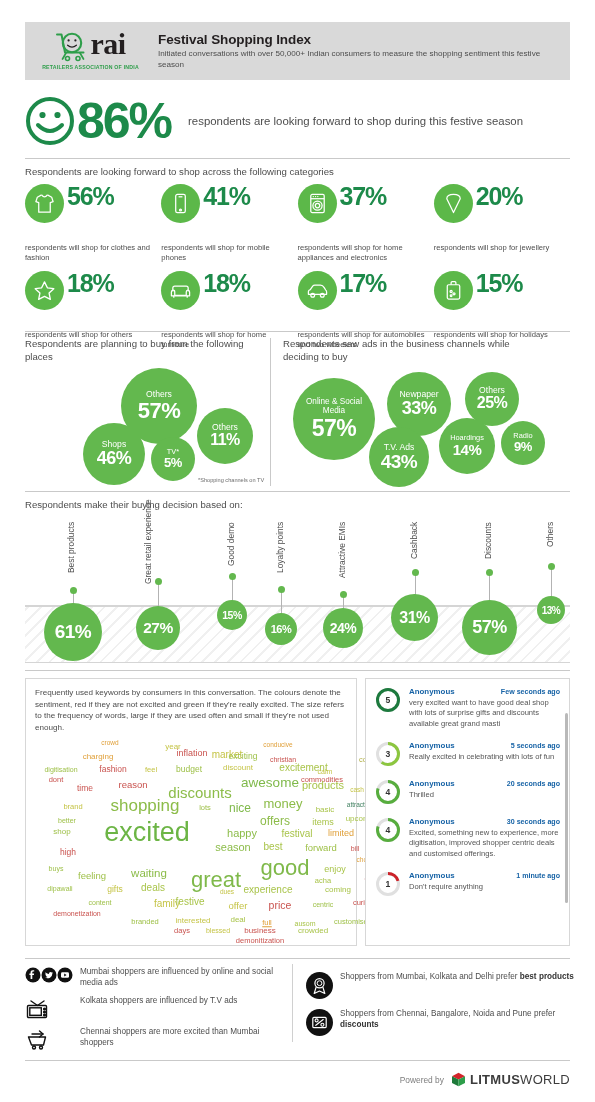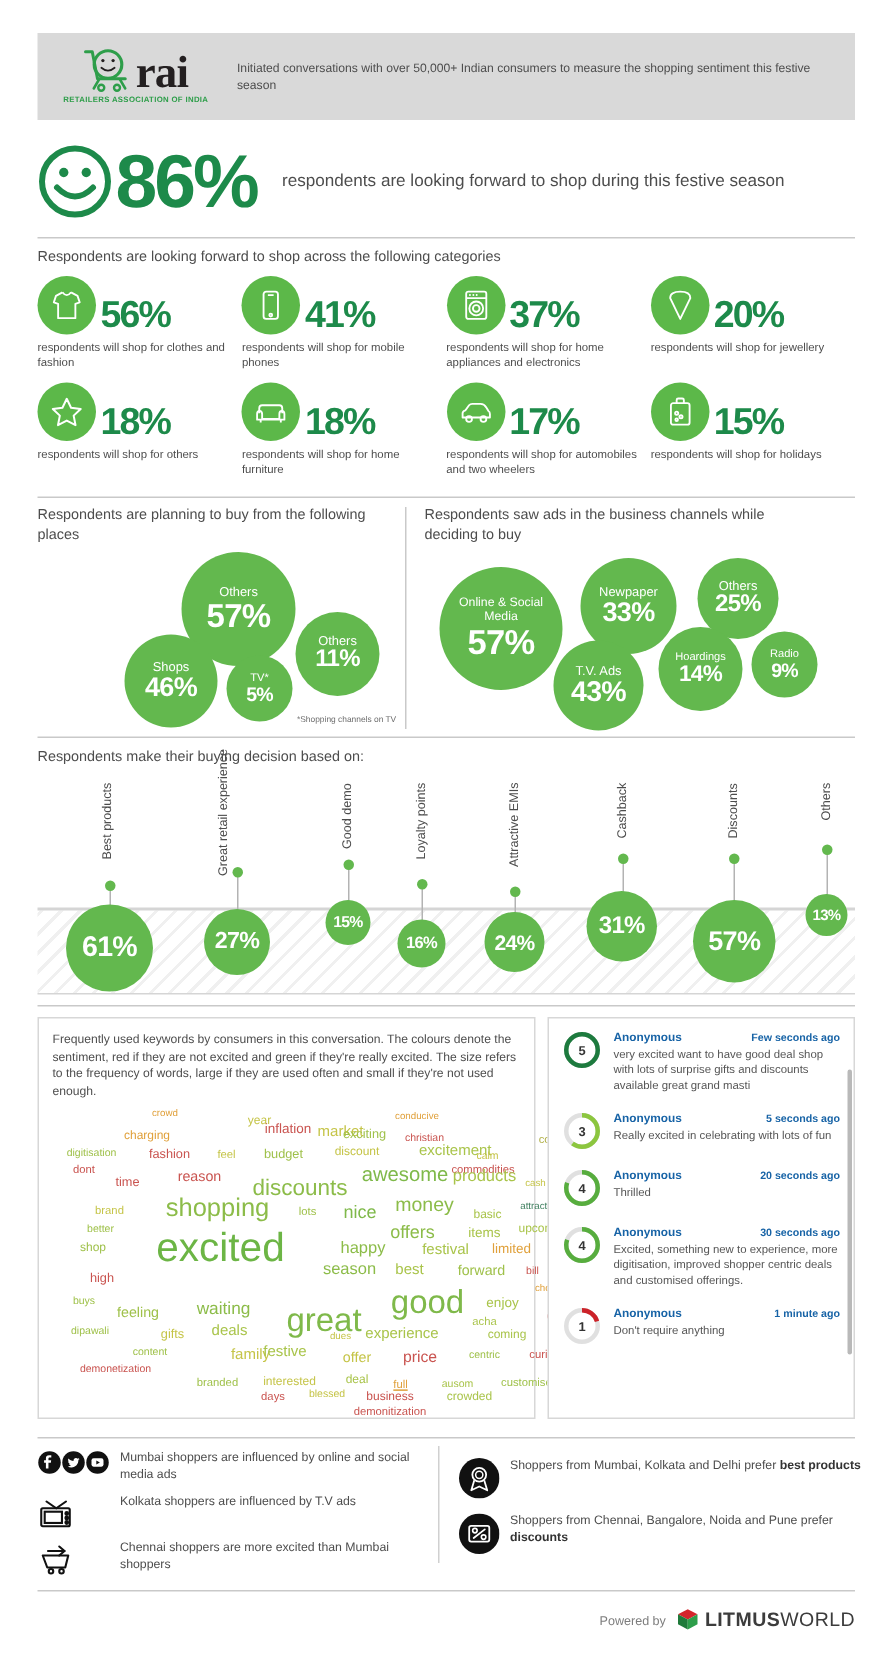--- a/index.html
+++ b/index.html
@@ -22,21 +22,21 @@
     width: 545px; height: 58px;
     background: #d9d9d9;
     display: flex; align-items: center;
   }
   .logo-box {
     width: 125px; height: 58px;
     display: flex; flex-direction: column;
     align-items: center; justify-content: center;
     padding-left: 6px;
   }
-  .logo-row { display: flex; align-items: flex-end; gap: 1px; }
+  .logo-row { display: flex; align-items: flex-start; gap: 1px; }
   .logo-cart { width: 34px; height: 30px; }
   .logo-word {
     font-family: "Liberation Serif", serif;
     font-size: 30px; font-weight: 700;
     color: #231f20; line-height: 0.82; letter-spacing: -0.5px;
   }
   .logo-sub {
     font-size: 5.2px; font-weight: 700; color: #2e9e4a;
     letter-spacing: 0.22px; margin-top: 2px; white-space: nowrap;
   }
@@ -78,34 +78,34 @@
 
   
   .cat-grid {
     position: absolute; left: 25px; top: 184px;
     width: 545px;
     display: grid;
     grid-template-columns: repeat(4, 1fr);
     grid-row-gap: 7px;
   }
   .cat { padding-right: 8px; }
-  .cat-top { display: flex; align-items: flex-end; }
+  .cat-top { display: flex; align-items: flex-start; }
   .cat-circle {
     width: 39px; height: 39px; border-radius: 50%;
     background: #5cb849; flex: none;
     display: flex; align-items: center; justify-content: center;
   }
   .cat-circle svg { width: 23px; height: 23px; }
   .cat-pct {
     font-size: 25px; font-weight: 700; color: #1d8a4a;
     letter-spacing: -1.2px; margin-left: 3px; line-height: 1;
   }
   .cat-label {
     font-size: 7.6px; color: #4d4d4d; line-height: 1.38;
-    margin-top: 4px;
+    margin-top: 20px;
   }
   .bubble-area { position: absolute; }
   .bub {
     position: absolute; border-radius: 50%;
     background: #63b84e; color: #fff;
     display: flex; flex-direction: column;
     align-items: center; justify-content: center;
     text-align: center; line-height: 1.05;
   }
   .bub .nm { font-size: 8.6px; font-weight: 400; }
@@ -229,20 +229,21 @@
             <path d="M11 21 L7.5 27 M25 21 L28.5 27" stroke="#2e9e4a" stroke-width="1.7" stroke-linecap="round"></path>
             <circle cx="12.5" cy="26.5" r="2" fill="none" stroke="#2e9e4a" stroke-width="1.6"></circle>
             <circle cx="23" cy="26.5" r="2" fill="none" stroke="#2e9e4a" stroke-width="1.6"></circle>
           </svg>
         </span>
         <span class="logo-word">rai</span>
       </div>
       <div class="logo-sub">RETAILERS ASSOCIATION OF INDIA</div>
     </div>
     <div class="header-text">
+      <div class="header-title">Festival Shopping Index</div>
       <div class="header-sub">Initiated conversations with over 50,000+ Indian consumers to measure the shopping sentiment this festive season</div>
     </div>
   </div>
 
   <div class="hero">
     <span class="smiley">
       <svg viewBox="0 0 50 50">
         <circle cx="25" cy="25" r="22" fill="none" stroke="#1d8a4a" stroke-width="4"></circle>
         <circle cx="17.5" cy="19" r="3.1" fill="#1d8a4a"></circle>
         <circle cx="32.5" cy="19" r="3.1" fill="#1d8a4a"></circle>

